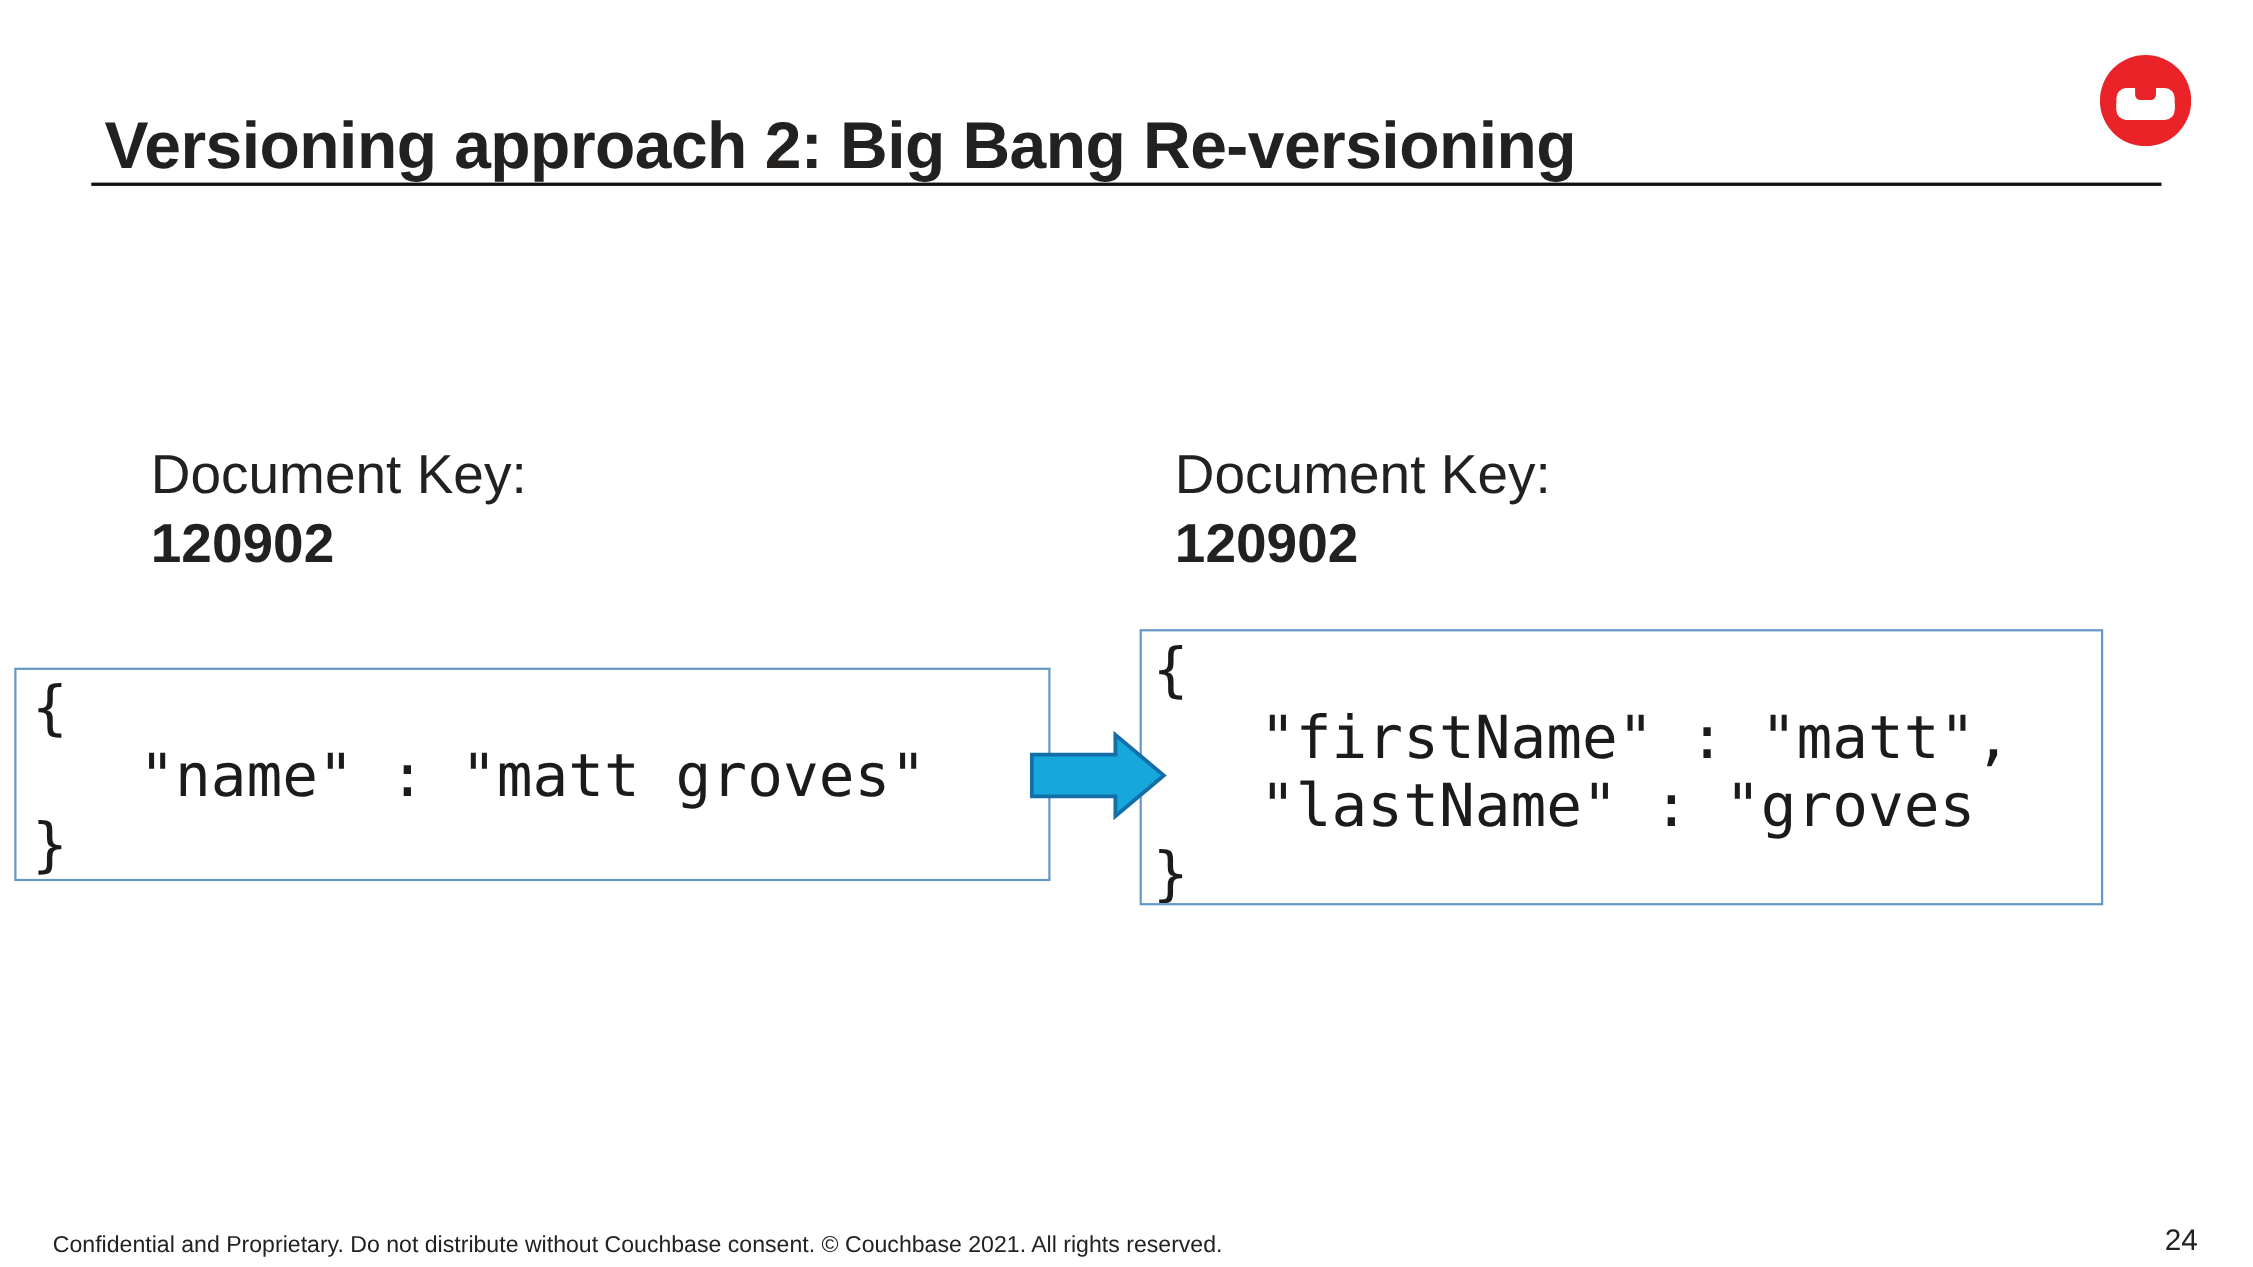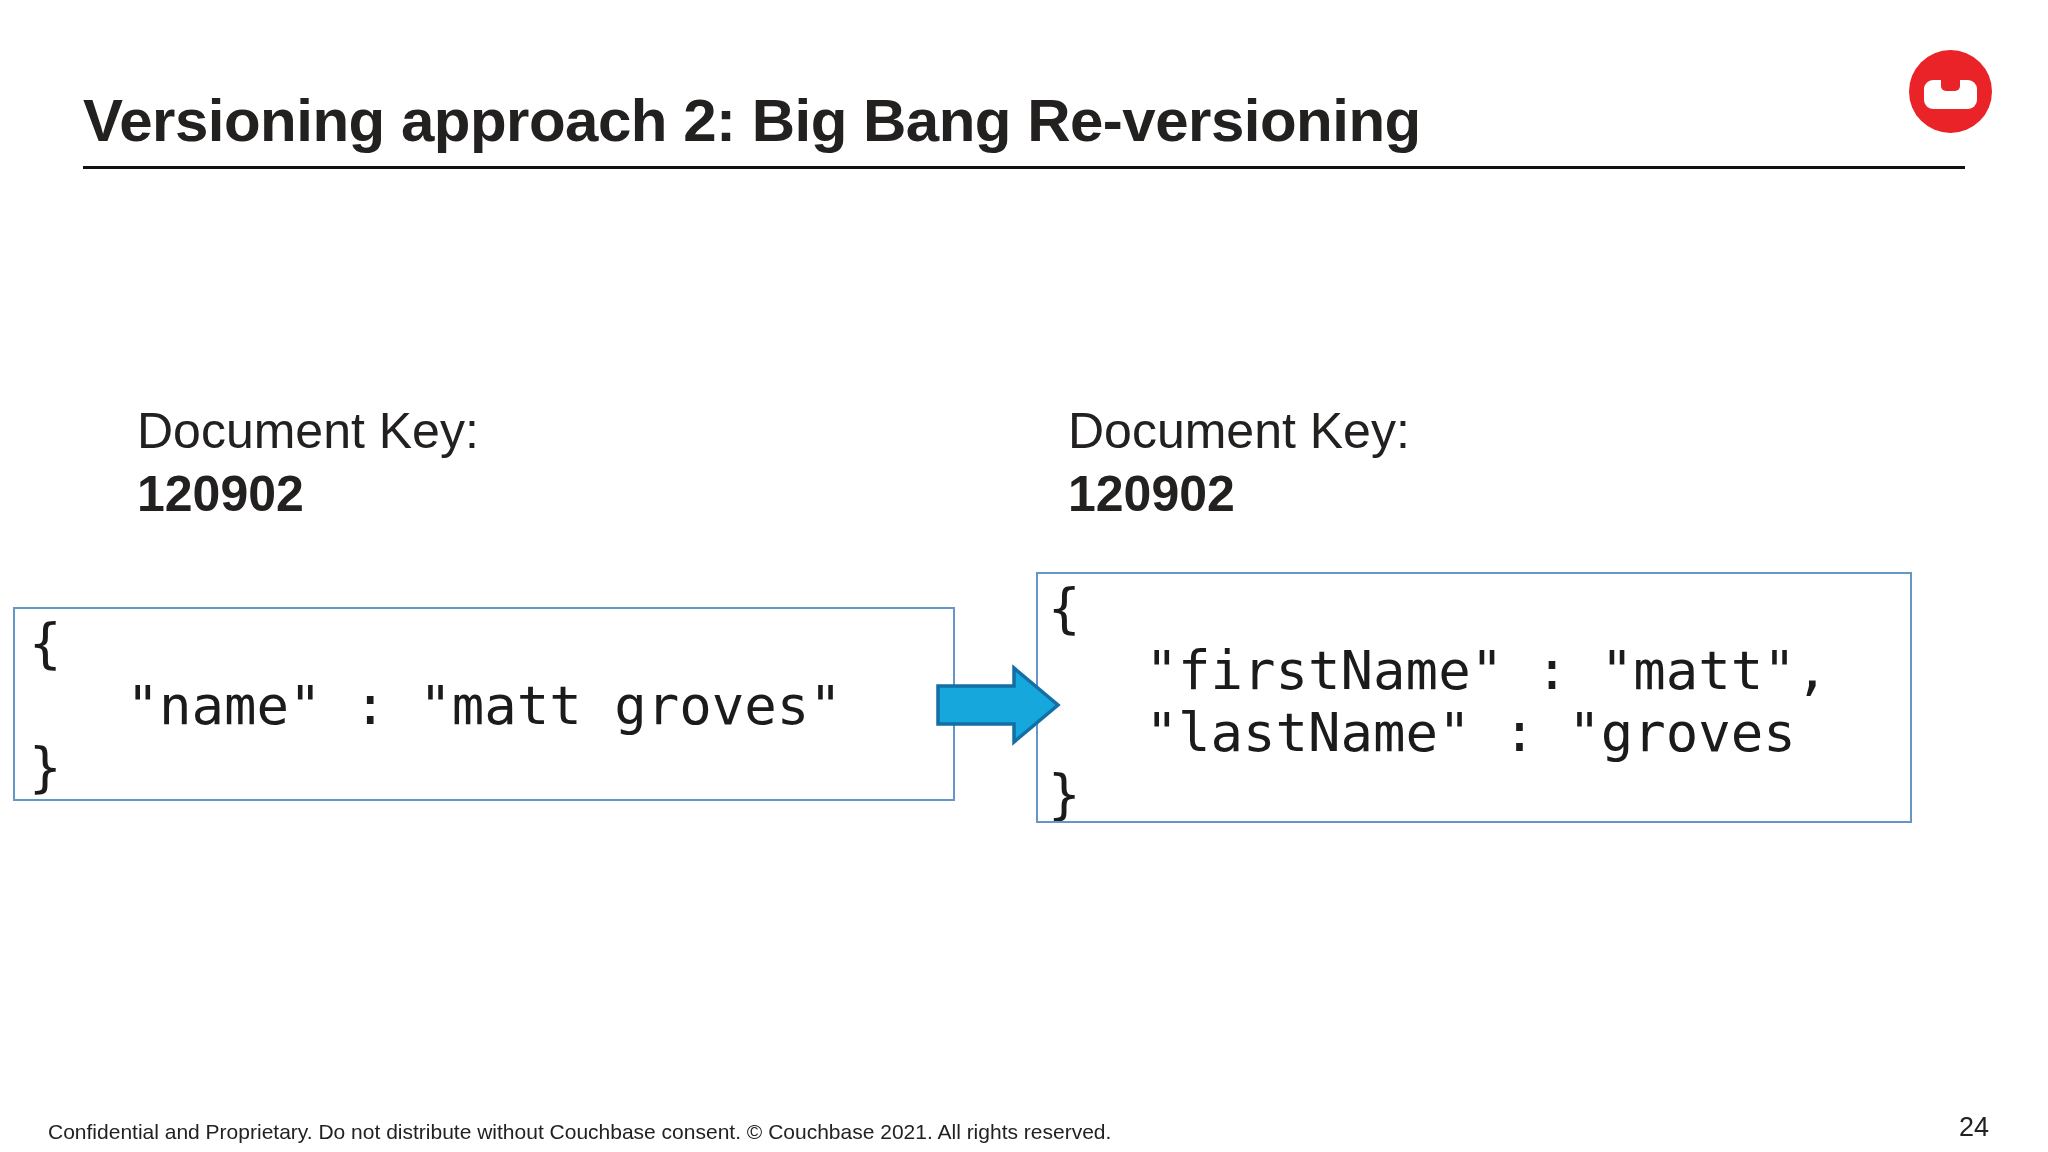--- a/index.html
+++ b/index.html
@@ -13,21 +13,21 @@
     height: 1152px;
     background: #ffffff;
     overflow: hidden;
     font-family: "Liberation Sans", sans-serif;
     color: #232020;
   }
   .slide-title {
     position: absolute;
     left: 83px;
     top: 86px;
-    margin: 0;
+    margin: 12px;
     font-size: 60px;
     font-weight: bold;
     letter-spacing: -0.5px;
     color: #232020;
     white-space: nowrap;
   }
   .title-rule {
     position: absolute;
     left: 83px;
     top: 166px;
@@ -96,21 +96,21 @@
     top: 1120px;
     font-size: 21px;
     color: #222222;
     white-space: nowrap;
   }
   .page-number {
     position: absolute;
     left: 1950px;
     top: 1112px;
     width: 48px;
-    text-align: center;
+    text-align: right;
     font-size: 27px;
     color: #222222;
   }
 </style>
 </head>
 <body>
 
 <div class="slide">
 
   <h1 class="slide-title">Versioning approach 2: Big Bang Re-versioning</h1>

